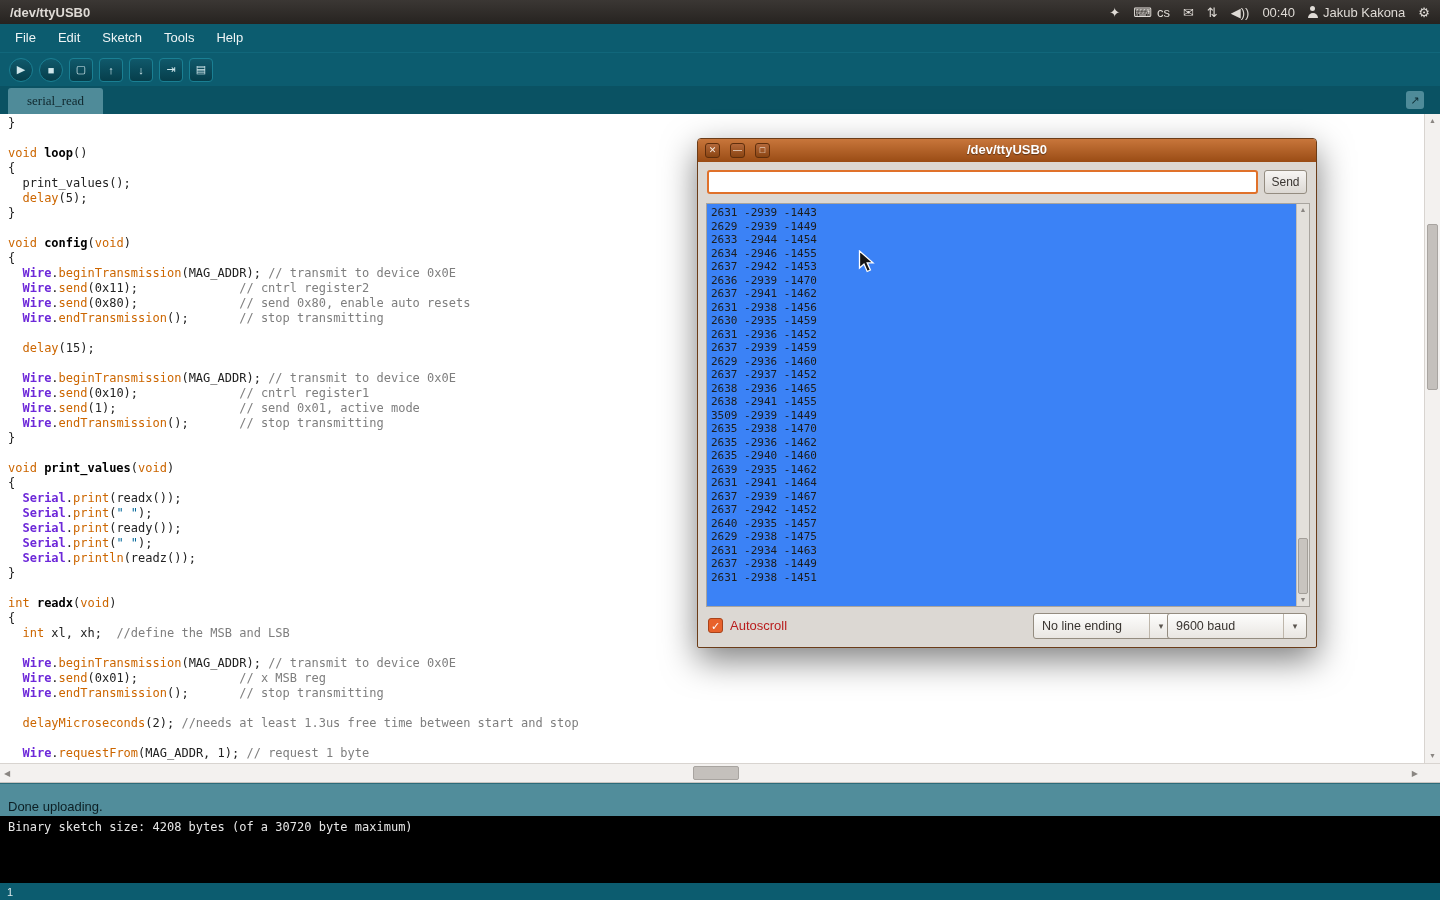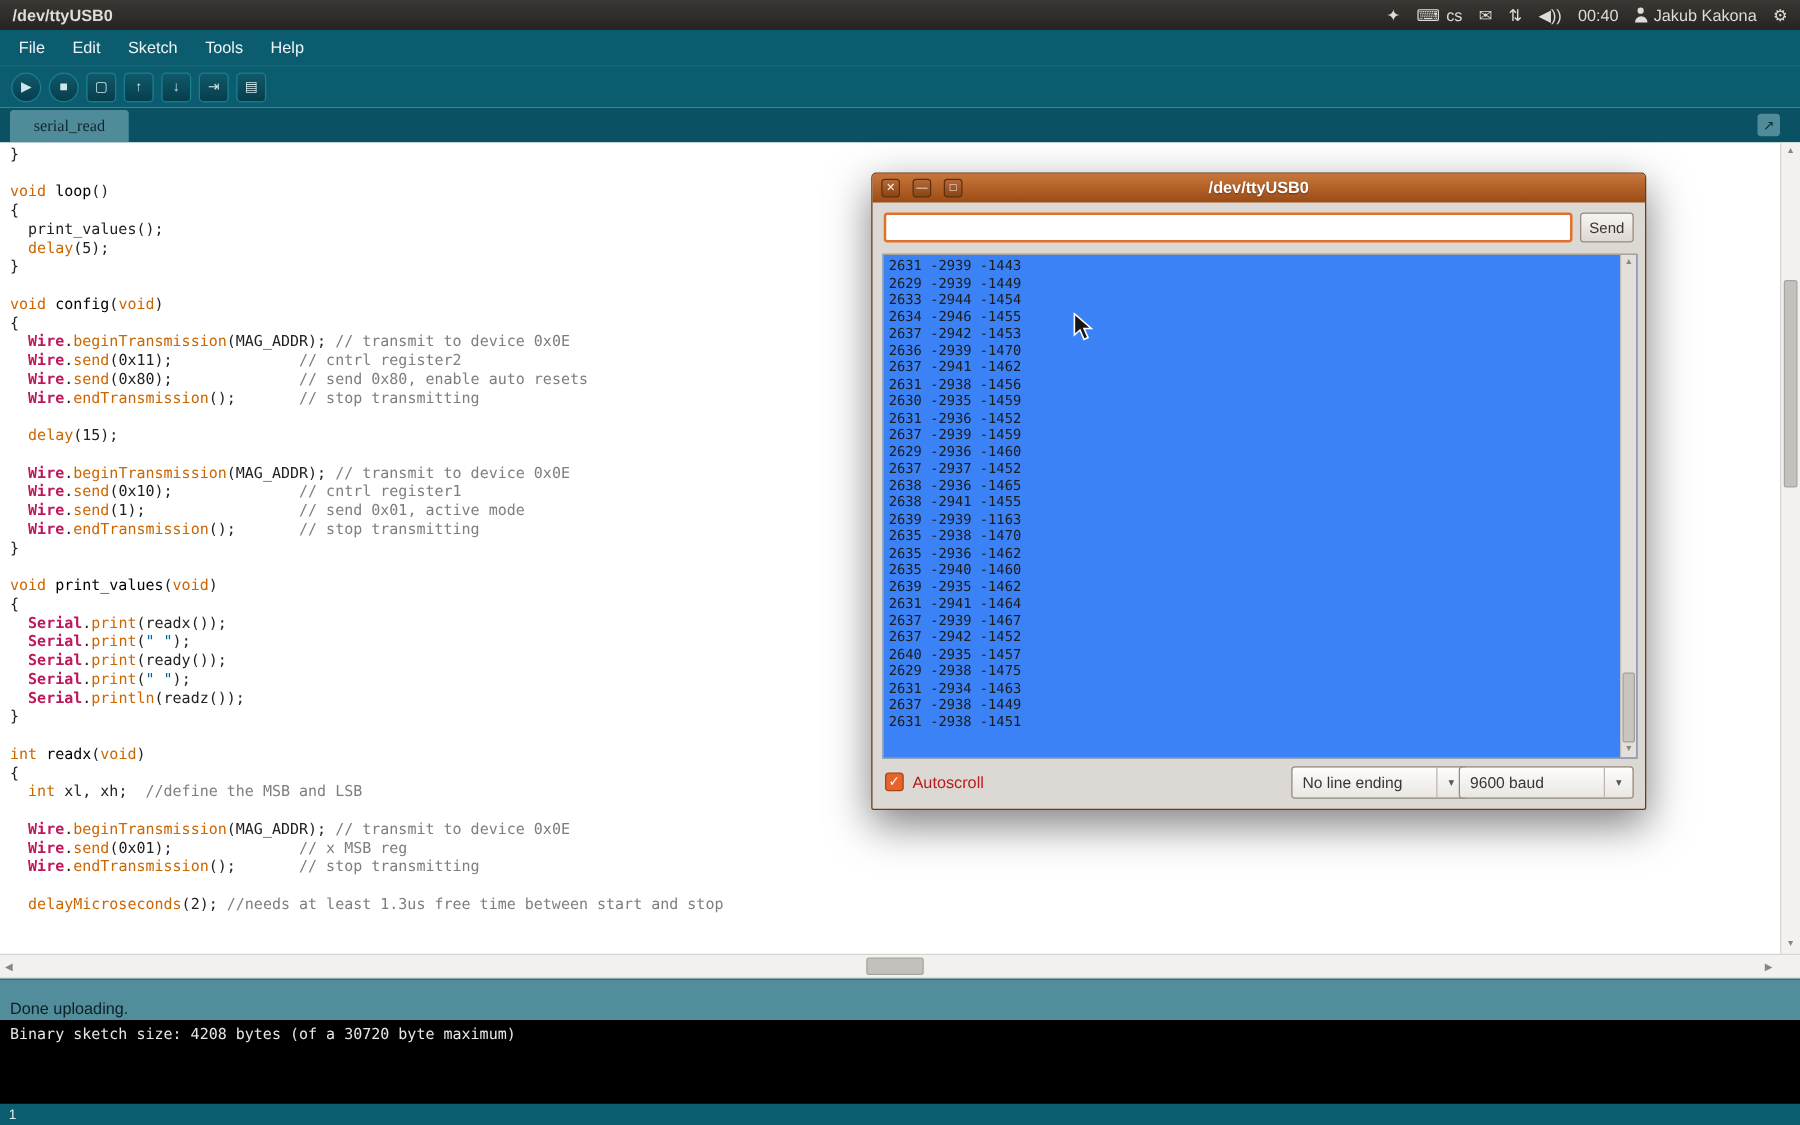--- a/index.html
+++ b/index.html
@@ -37,22 +37,22 @@
   .corner-btn{position:absolute;right:16px;top:5px;width:18px;height:18px;background:#4f8b99;
     border-radius:3px;color:#0d2c33;display:flex;align-items:center;justify-content:center;font-size:11px;}
 
   
   .editor{position:absolute;top:114px;left:0;right:0;height:649px;background:#fff;overflow:hidden;}
   .code{position:absolute;top:2px;left:8px;right:22px;
     font-family:"DejaVu Sans Mono",monospace;font-size:12px;line-height:15px;}
   .code-line{white-space:pre;height:15px;}
   .seg-p{color:#222;}
   .seg-k{color:#cc6600;}
-  .seg-kb{color:#be185d;font-weight:bold;}
-  .seg-fb{color:#000;font-weight:normal;}
+  .seg-kb{color:#6d28d9;font-weight:bold;}
+  .seg-fb{color:#000;font-weight:bold;}
   .seg-c{color:#7e7e7e;}
   .seg-s{color:#006699;}
 
   .editor-vscroll{position:absolute;top:0;right:0;bottom:0;width:16px;background:#f3f1ef;border-left:1px solid #d8d4d0;box-sizing:border-box;}
   .sb-arrow{position:absolute;left:0;right:0;text-align:center;font-size:7px;color:#8a8682;line-height:10px;}
   .ev-up{top:2px;} .ev-down{bottom:2px;}
   .vthumb{position:absolute;left:2px;right:2px;top:110px;height:166px;background:#c4c0bc;
     border:1px solid #a8a4a0;border-radius:2px;box-sizing:border-box;}
 
   .hscroll{position:absolute;top:763px;left:0;right:0;height:20px;background:#f3f1ef;
@@ -228,20 +228,21 @@
         <div class="code-line"><span class="seg-k">int </span><span class="seg-fb">readx</span><span class="seg-p">(</span><span class="seg-k">void</span><span class="seg-p">)</span></div>
         <div class="code-line"><span class="seg-p">{</span></div>
         <div class="code-line"><span class="seg-p">  </span><span class="seg-k">int</span><span class="seg-p"> xl, xh;  </span><span class="seg-c">//define the MSB and LSB</span></div>
         <div class="code-line">&nbsp;</div>
         <div class="code-line"><span class="seg-p">  </span><span class="seg-kb">Wire</span><span class="seg-p">.</span><span class="seg-k">beginTransmission</span><span class="seg-p">(MAG_ADDR); </span><span class="seg-c">// transmit to device 0x0E</span></div>
         <div class="code-line"><span class="seg-p">  </span><span class="seg-kb">Wire</span><span class="seg-p">.</span><span class="seg-k">send</span><span class="seg-p">(0x01);              </span><span class="seg-c">// x MSB reg</span></div>
         <div class="code-line"><span class="seg-p">  </span><span class="seg-kb">Wire</span><span class="seg-p">.</span><span class="seg-k">endTransmission</span><span class="seg-p">();       </span><span class="seg-c">// stop transmitting</span></div>
         <div class="code-line">&nbsp;</div>
         <div class="code-line"><span class="seg-p">  </span><span class="seg-k">delayMicroseconds</span><span class="seg-p">(2); </span><span class="seg-c">//needs at least 1.3us free time between start and stop</span></div>
         <div class="code-line">&nbsp;</div>
+        <div class="code-line"><span class="seg-p">  </span><span class="seg-kb">Wire</span><span class="seg-p">.</span><span class="seg-k">requestFrom</span><span class="seg-p">(MAG_ADDR, 1); </span><span class="seg-c">// request 1 byte</span></div>
       </div>
     <div class="editor-vscroll">
       <div class="sb-arrow ev-up">▲</div>
       <div class="vthumb"></div>
       <div class="sb-arrow ev-down">▼</div>
     </div>
   </div>
 
   <div class="hscroll">
     <div class="h-left">◀</div>
@@ -284,21 +285,21 @@
           <div class="sw-line">2636 -2939 -1470</div>
           <div class="sw-line">2637 -2941 -1462</div>
           <div class="sw-line">2631 -2938 -1456</div>
           <div class="sw-line">2630 -2935 -1459</div>
           <div class="sw-line">2631 -2936 -1452</div>
           <div class="sw-line">2637 -2939 -1459</div>
           <div class="sw-line">2629 -2936 -1460</div>
           <div class="sw-line">2637 -2937 -1452</div>
           <div class="sw-line">2638 -2936 -1465</div>
           <div class="sw-line">2638 -2941 -1455</div>
-          <div class="sw-line">2639 -2939 -1163</div>
+          <div class="sw-line">3509 -2939 -1449</div>
           <div class="sw-line">2635 -2938 -1470</div>
           <div class="sw-line">2635 -2936 -1462</div>
           <div class="sw-line">2635 -2940 -1460</div>
           <div class="sw-line">2639 -2935 -1462</div>
           <div class="sw-line">2631 -2941 -1464</div>
           <div class="sw-line">2637 -2939 -1467</div>
           <div class="sw-line">2637 -2942 -1452</div>
           <div class="sw-line">2640 -2935 -1457</div>
           <div class="sw-line">2629 -2938 -1475</div>
           <div class="sw-line">2631 -2934 -1463</div>

